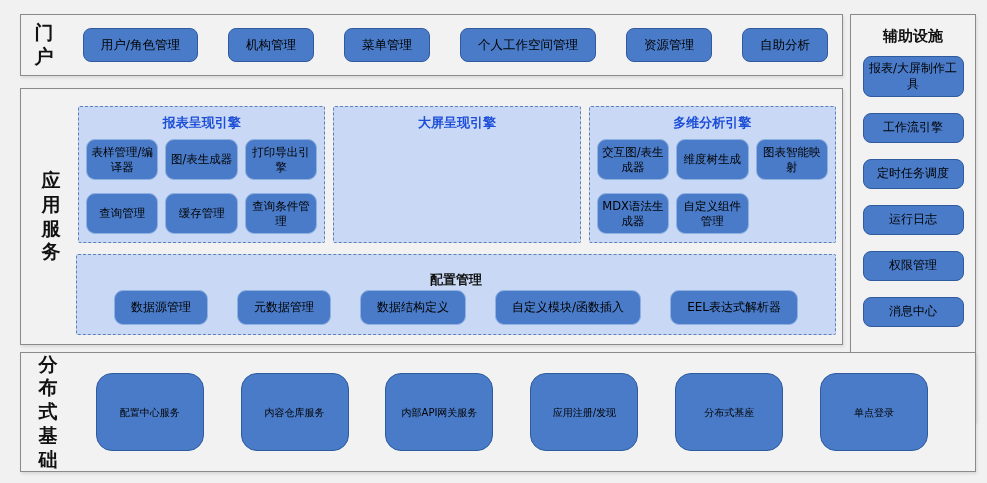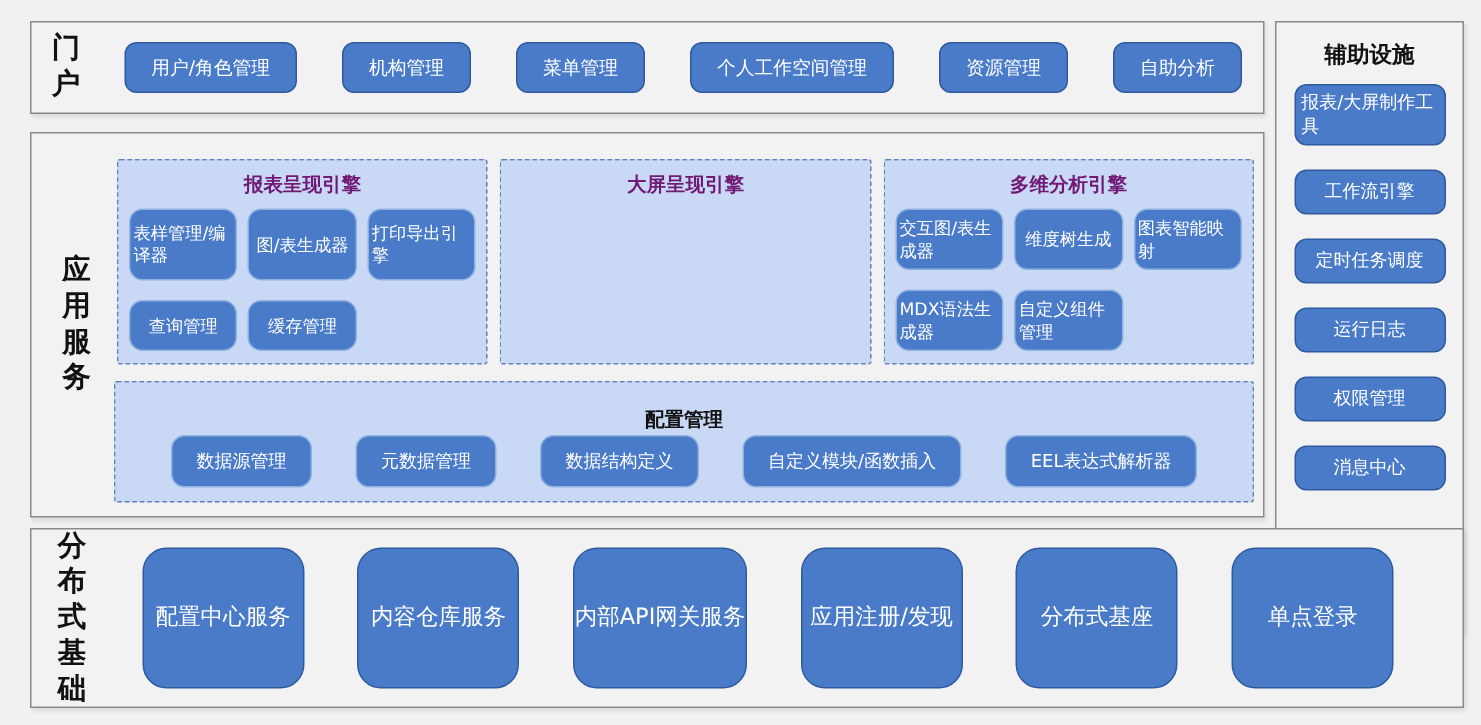--- a/index.html
+++ b/index.html
@@ -15,57 +15,57 @@
     border:1px solid #8a8a8a;
     box-shadow:1px 2px 3px rgba(0,0,0,0.10);
     box-sizing:border-box;
   }
   .vlabel{
     font-weight:bold;color:#111;font-size:19px;line-height:1.25;
     width:1.15em;word-break:break-all;text-align:center;
   }
   .btn{
     background:#4a7bc8;border:1px solid #2f5b9e;border-radius:8px;
-    color:#ffffff;display:flex;align-items:center;justify-content:center;
-    text-align:left;font-size:12px;line-height:1.3;
+    color:#000000;display:flex;align-items:center;justify-content:center;
+    text-align:center;font-size:12px;line-height:1.3;
     box-sizing:border-box;padding:6px 10px;
   }
   
   #portal{left:20px;top:14px;width:823px;height:62px;display:flex;align-items:center;padding:0 14px 0 12px;}
   #portal .row{flex:1;display:flex;justify-content:space-between;align-items:center;margin-left:28px;}
   #portal .btn{height:34px;padding:0 17px;font-size:12.5px;white-space:nowrap;}
   
   #app{left:20px;top:88px;width:823px;height:257px;display:flex;padding:0 4px 0 8px;}
   #app .label-col{width:44px;display:flex;align-items:center;justify-content:center;}
   #app .content{flex:1;position:relative;}
   .engine-row{position:absolute;left:5px;top:17px;right:2px;display:flex;gap:8px;}
   .engine{
     flex:1;background:#c9d9f5;border:1px dashed #5d80b8;border-radius:2px;
     box-sizing:border-box;height:137px;padding:5px 7px 8px 7px;
     display:flex;flex-direction:column;
   }
-  .engine-title{font-size:13px;font-weight:600;color:#701a75;text-align:center;margin:2px 0 7px 0;}
+  .engine-title{font-size:13px;font-weight:600;color:#1d4ed8;text-align:center;margin:2px 0 7px 0;}
   .engine-grid{flex:1;display:grid;grid-template-columns:repeat(3,1fr);gap:13px 7px;}
   .engine-grid .btn{font-size:11.5px;padding:3px 2px;border:1px solid #8fb1e0;border-radius:9px;}
   .config{
     position:absolute;left:3px;top:165px;right:2px;height:81px;
     background:#c9d9f5;border:1px dashed #5d80b8;border-radius:2px;box-sizing:border-box;
     display:flex;flex-direction:column;padding:4px 8px 8px 8px;
   }
   .config-title{font-size:13px;font-weight:600;color:#111;text-align:center;margin-top:12px;}
   .config-row{flex:1;display:flex;justify-content:space-evenly;align-items:center;}
   .config-row .btn{padding:9px 16px;border:1px solid #8fb1e0;border-radius:9px;white-space:nowrap;}
   
   #aux{left:850px;top:14px;width:126px;height:408px;display:flex;flex-direction:column;align-items:center;padding:8px 0 0 0;}
   #aux .aux-title{font-size:15px;font-weight:bold;color:#111;margin:4px 0 10px 0;}
   #aux .btn{width:101px;min-height:30px;margin-bottom:16px;padding:4px 4px;font-size:12px;}
   
   #dist{left:20px;top:352px;width:956px;height:120px;display:flex;align-items:center;padding:0 10px 0 16px;}
   #dist .row{flex:1;display:flex;justify-content:space-evenly;align-items:center;}
-  #dist .btn{height:94px;min-width:108px;border-radius:16px;padding:0 0;font-size:15px;white-space:nowrap;}
+  #dist .btn{height:78px;min-width:108px;border-radius:16px;padding:0 0;font-size:10px;white-space:nowrap;}
 </style>
 </head>
 <body>
 
 <div id="portal" class="panel">
   <div class="vlabel">门户</div>
   <div class="row">
     <div class="btn">用户/角色管理</div>
     <div class="btn">机构管理</div>
     <div class="btn">菜单管理</div>
@@ -83,20 +83,21 @@
     <div class="engine-row">
 
       <div class="engine">
         <div class="engine-title">报表呈现引擎</div>
         <div class="engine-grid">
           <div class="btn">表样管理/编译器</div>
           <div class="btn">图/表生成器</div>
           <div class="btn">打印导出引擎</div>
           <div class="btn">查询管理</div>
           <div class="btn">缓存管理</div>
+          <div class="btn">查询条件管理</div>
         </div>
       </div>
 
       <div class="engine">
         <div class="engine-title">大屏呈现引擎</div>
       </div>
 
       <div class="engine">
         <div class="engine-title">多维分析引擎</div>
         <div class="engine-grid">

